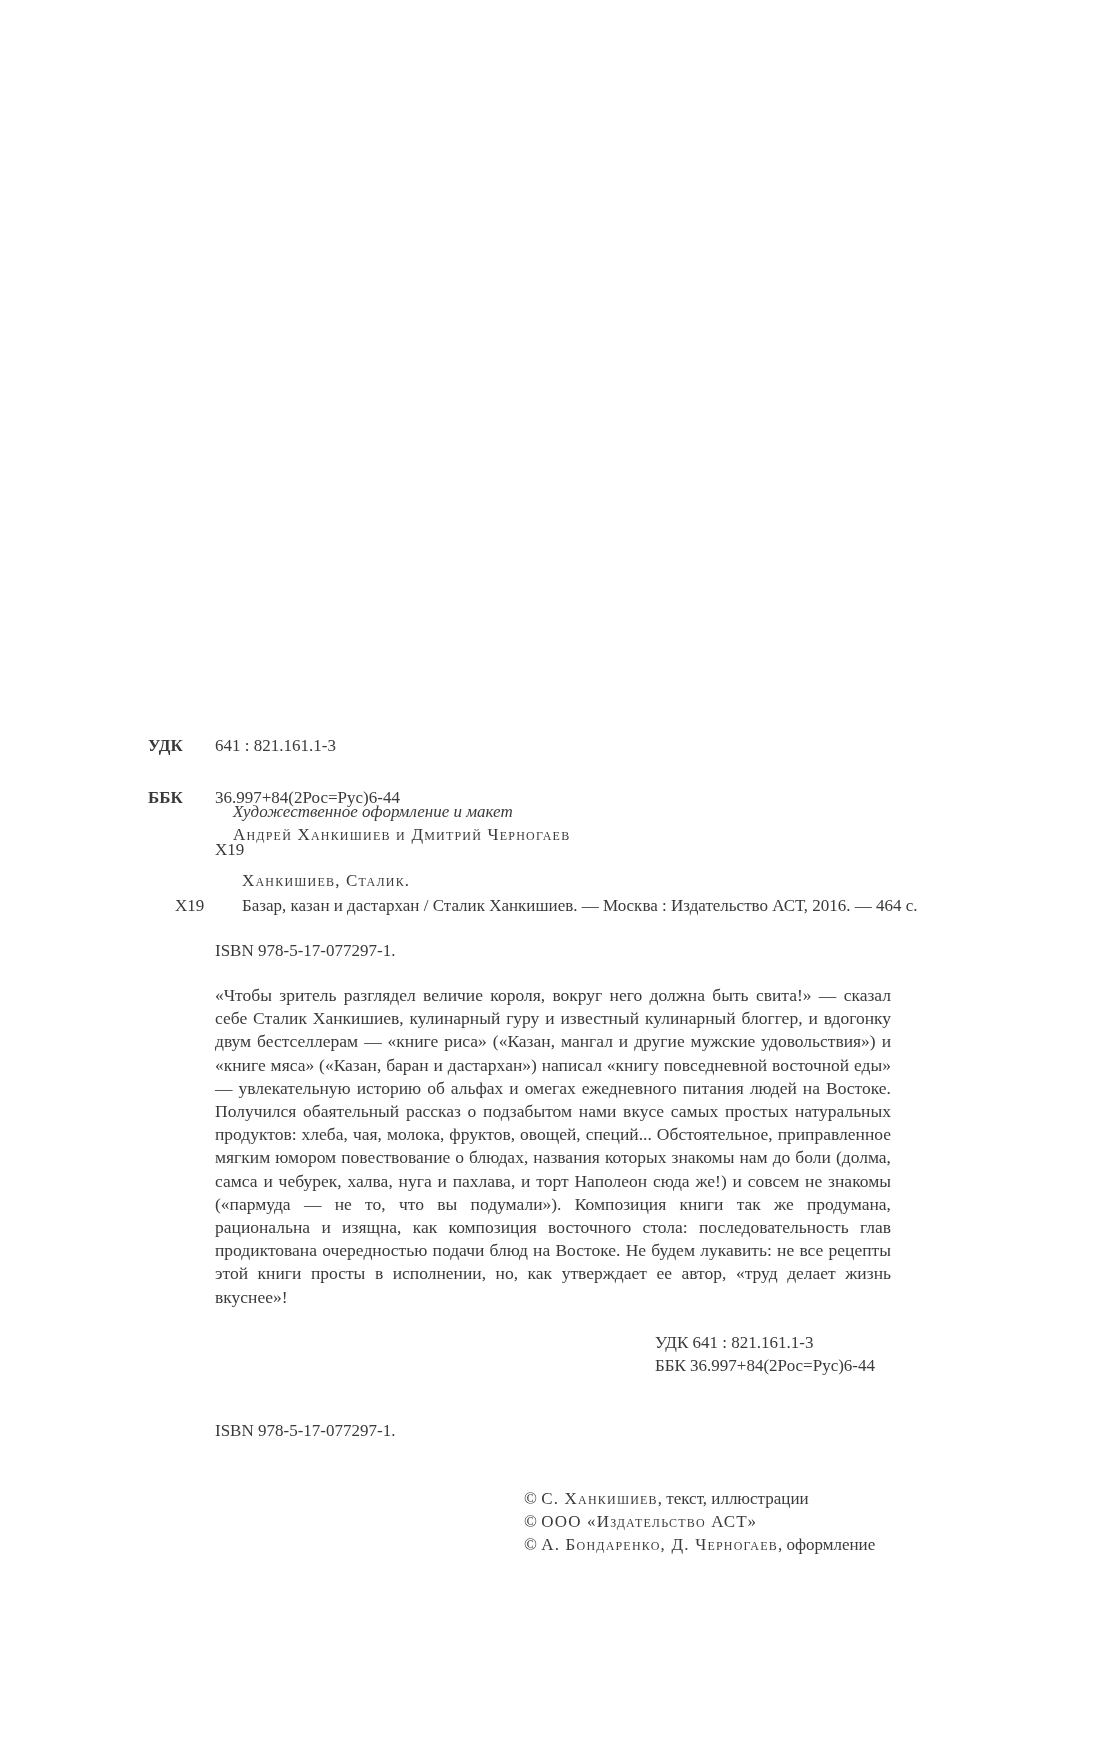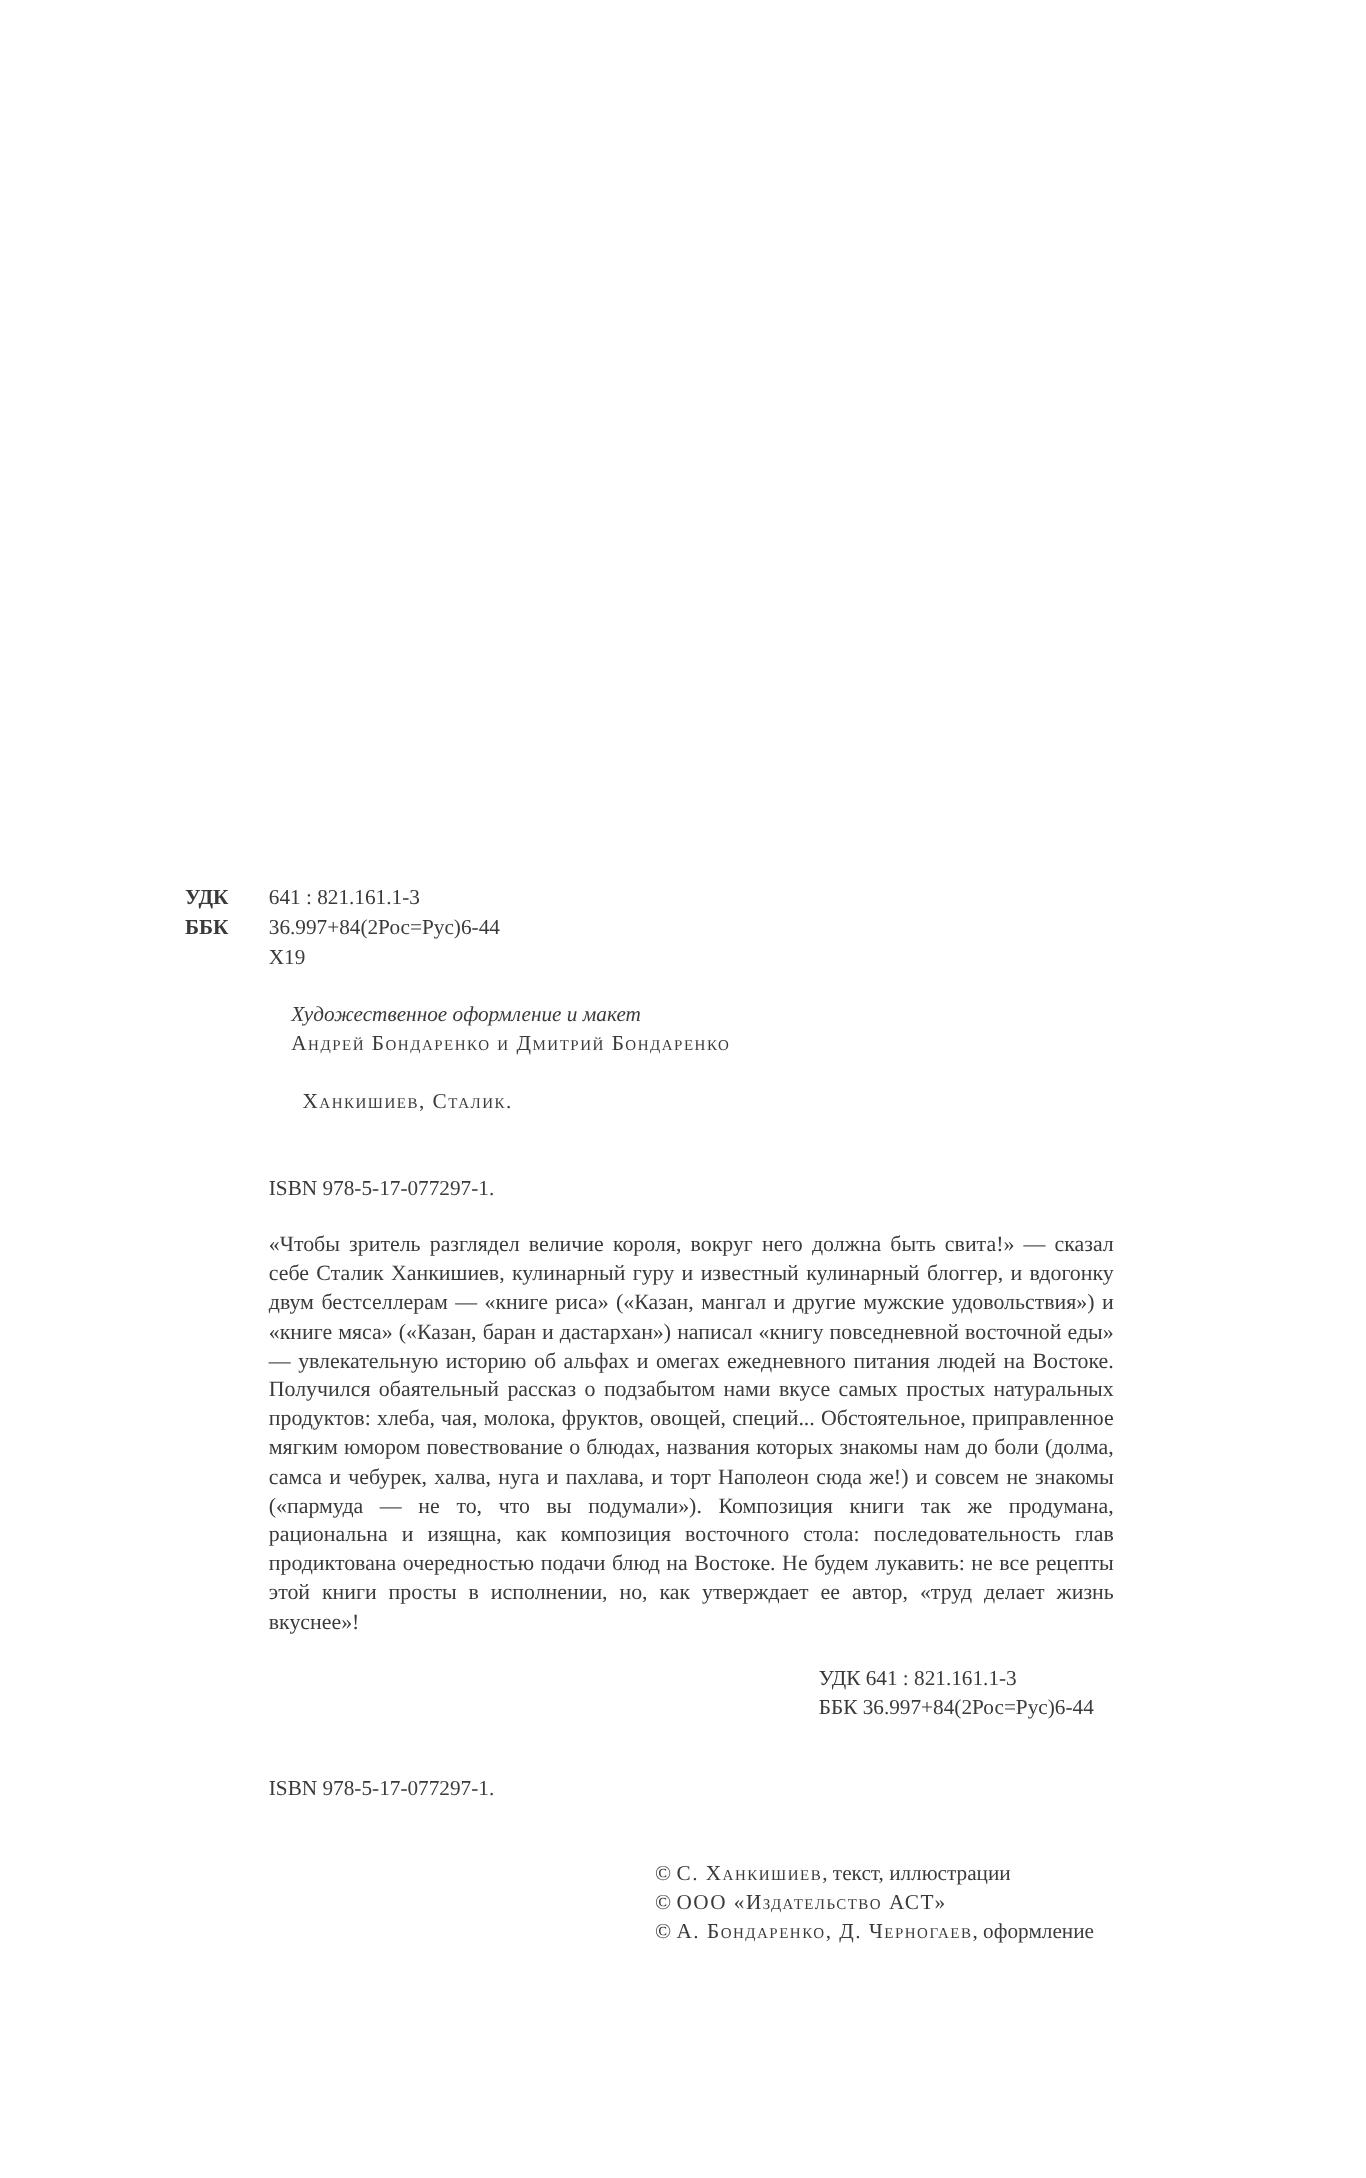--- a/index.html
+++ b/index.html
@@ -23,21 +23,21 @@
     left: 148px;
     top: 706px;
     font-size: 17px;
     line-height: 24px;
   }
   .meta-label {
     display: inline-block;
     width: 67px;
     font-weight: bold;
   }
-  .meta-value { display: inline-block; }
+  .meta-value { display: inline-block; margin-top: 28px; }
 
   
   .design-credit {
     left: 233px;
     top: 800px;
     font-size: 17px;
     line-height: 23px;
   }
   .italic { font-style: italic; }
 
@@ -110,25 +110,28 @@
     <div class="meta-row">
       <span class="meta-label">ББК</span><span class="meta-value">36.997+84(2Рос=Рус)6-44</span>
     </div>
     <div class="meta-row">
       <span class="meta-label"></span><span class="meta-value">Х19</span>
     </div>
   </div>
 
   <div class="abs design-credit">
     <div class="italic">Художественное оформление и макет</div>
-    <div class="sc">Андрей Бондаренко и Дмитрий Бондаренко</div>
+    <div class="sc">Андрей Ханкишиев и Дмитрий Черногаев</div>
   </div>
 
   <div class="abs catalog">
     <div class="catalog-heading sc">Ханкишиев, Сталик.</div>
+    <div class="catalog-row">
+      <span class="catalog-code">Х19</span><span>Базар, казан и дастархан / Сталик Ханкишиев. — Москва : Издательство АСТ, 2016. — 464 с.</span>
+    </div>
   </div>
 
   <div class="abs isbn-top">ISBN 978-5-17-077297-1.</div>
 
   <div class="abs annotation">«Чтобы зритель разглядел величие короля, вокруг него должна быть свита!» — сказал себе Сталик Ханкишиев, кулинарный гуру и известный кулинарный блоггер, и вдогонку двум бестселлерам — «книге риса» («Казан, мангал и другие мужские удовольствия») и «книге мяса» («Казан, баран и дастархан») написал «книгу повседневной восточной еды» — увлекательную историю об альфах и омегах ежедневного питания людей на Востоке. Получился обаятельный рассказ о подзабытом нами вкусе самых простых натуральных продуктов: хлеба, чая, молока, фруктов, овощей, специй... Обстоятельное, приправленное мягким юмором повествование о блюдах, названия которых знакомы нам до боли (долма, самса и чебурек, халва, нуга и пахлава, и торт Наполеон сюда же!) и совсем не знакомы («пармуда — не то, что вы подумали»). Композиция книги так же продумана, рациональна и изящна, как композиция восточного стола: последовательность глав продиктована очередностью подачи блюд на Востоке. Не будем лукавить: не все рецепты этой книги просты в исполнении, но, как утверждает ее автор, «труд делает жизнь вкуснее»!</div>
 
   <div class="abs codes-footer">
     <div>УДК 641 : 821.161.1-3</div>
     <div>ББК 36.997+84(2Рос=Рус)6-44</div>
   </div>

